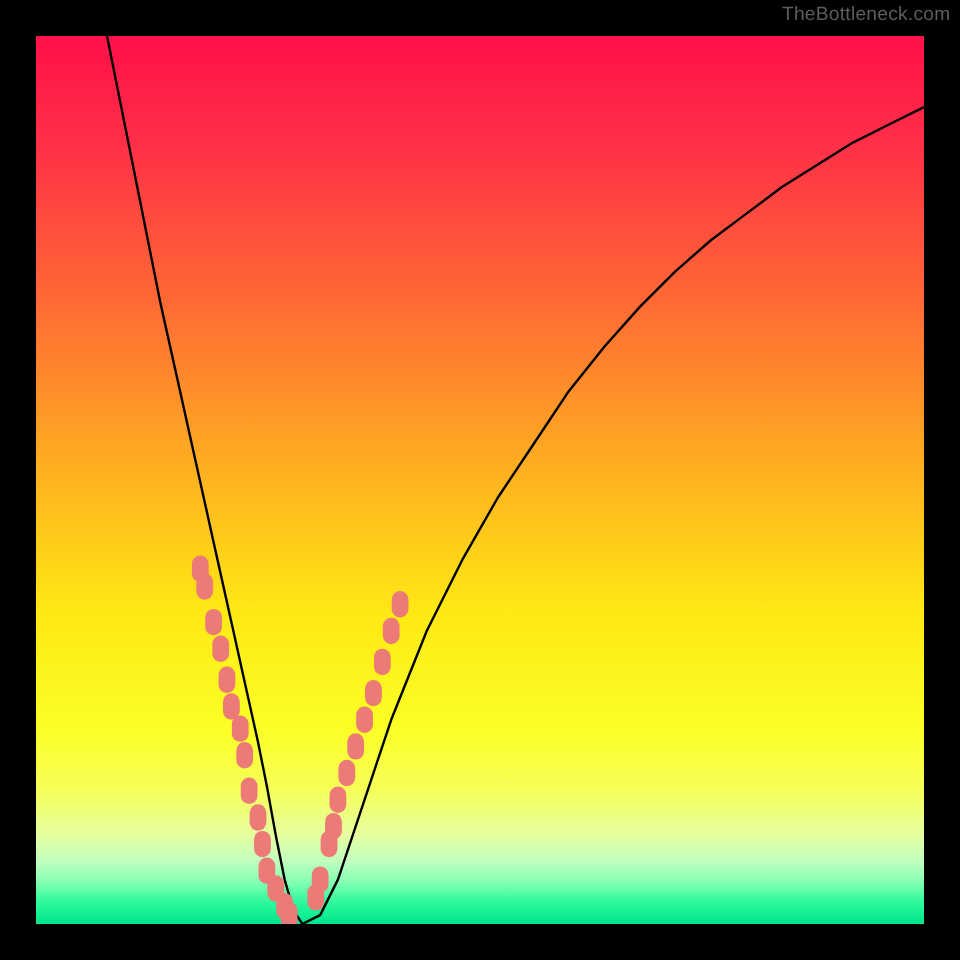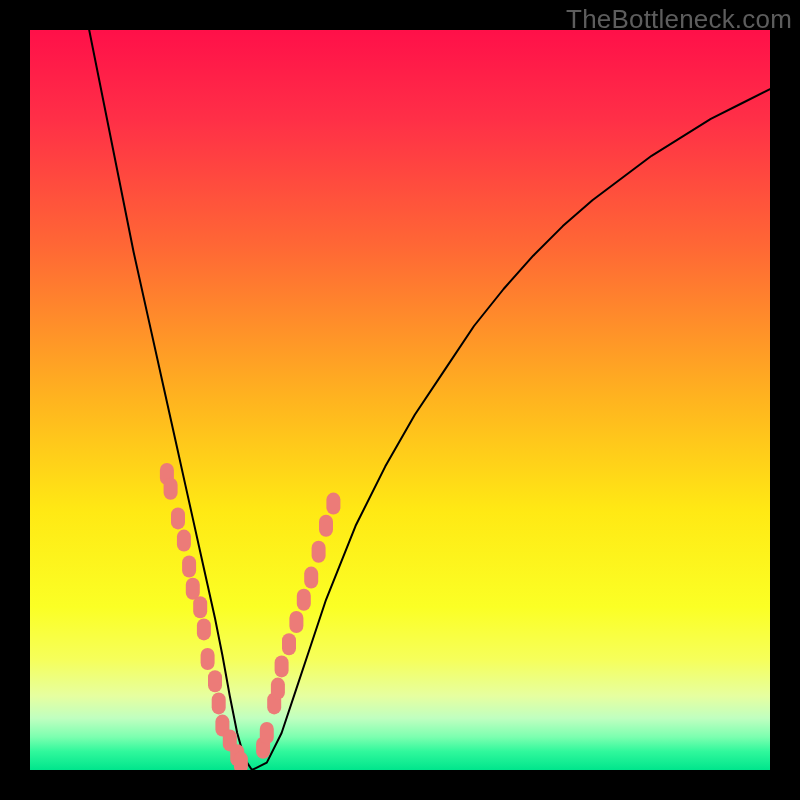--- a/index.html
+++ b/index.html
@@ -24,21 +24,21 @@
     top: 30px;
     width: 740px;
     height: 740px;
     overflow: hidden;
   }
   .watermark {
     position: absolute;
     top: 4px;
     right: 8px;
     color: #5d5d5d;
-    font-size: 26px;
+    font-size: 16px;
     font-weight: 500;
     letter-spacing: 0.2px;
     user-select: none;
   }
 </style>
 </head>
 <body>
 
 <div class="frame">
 

